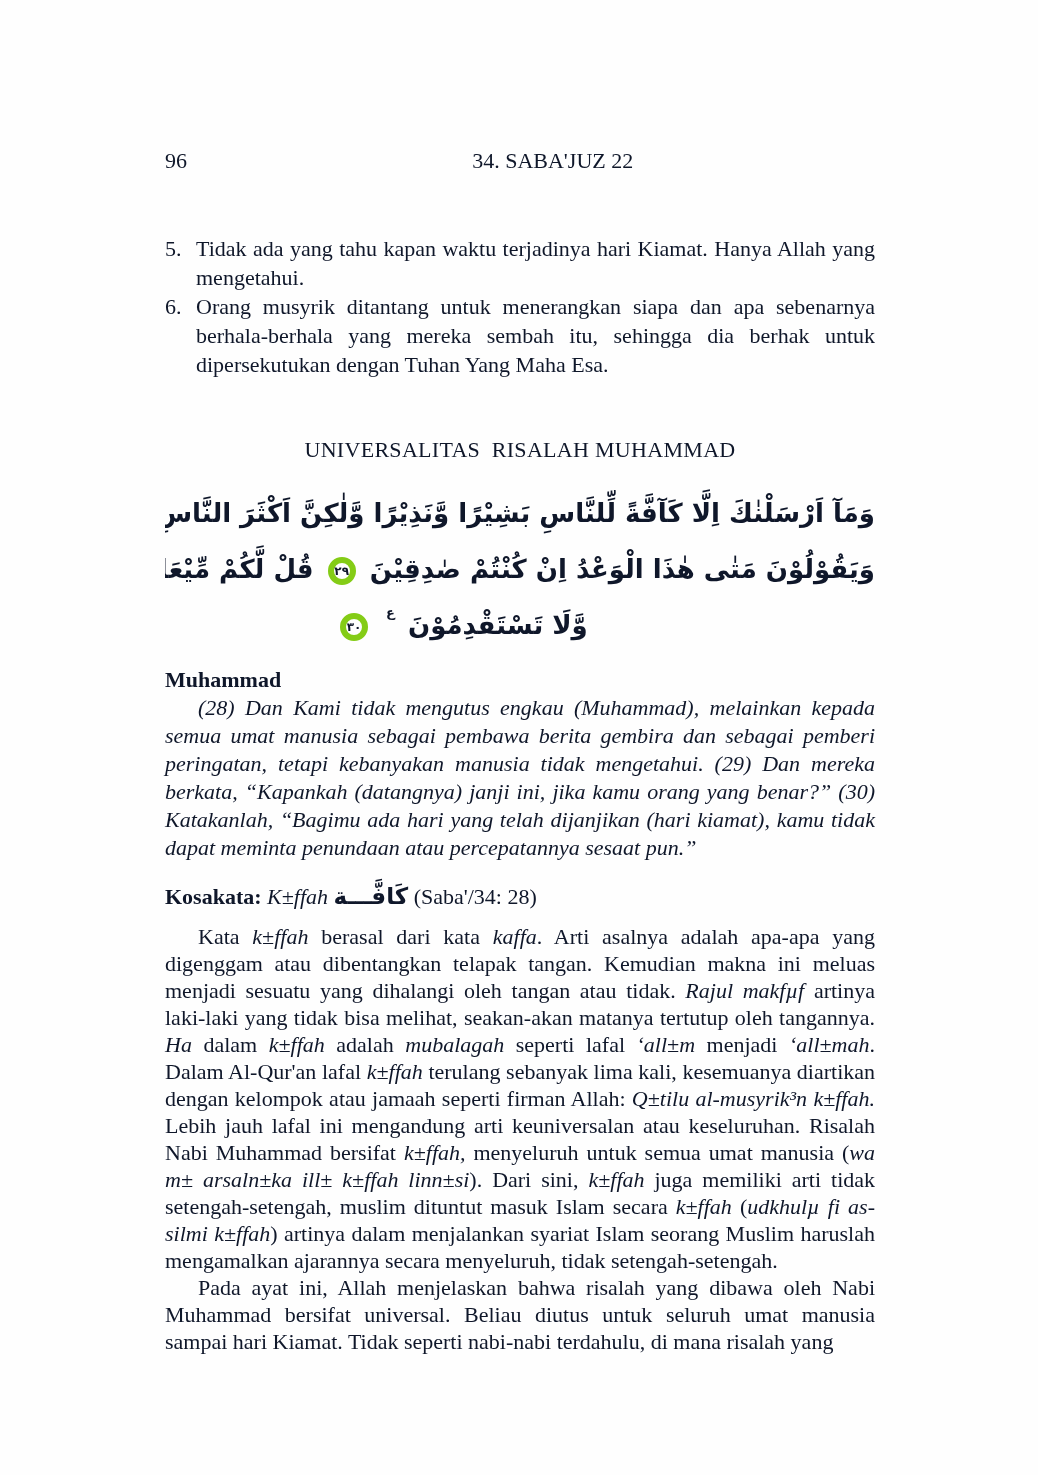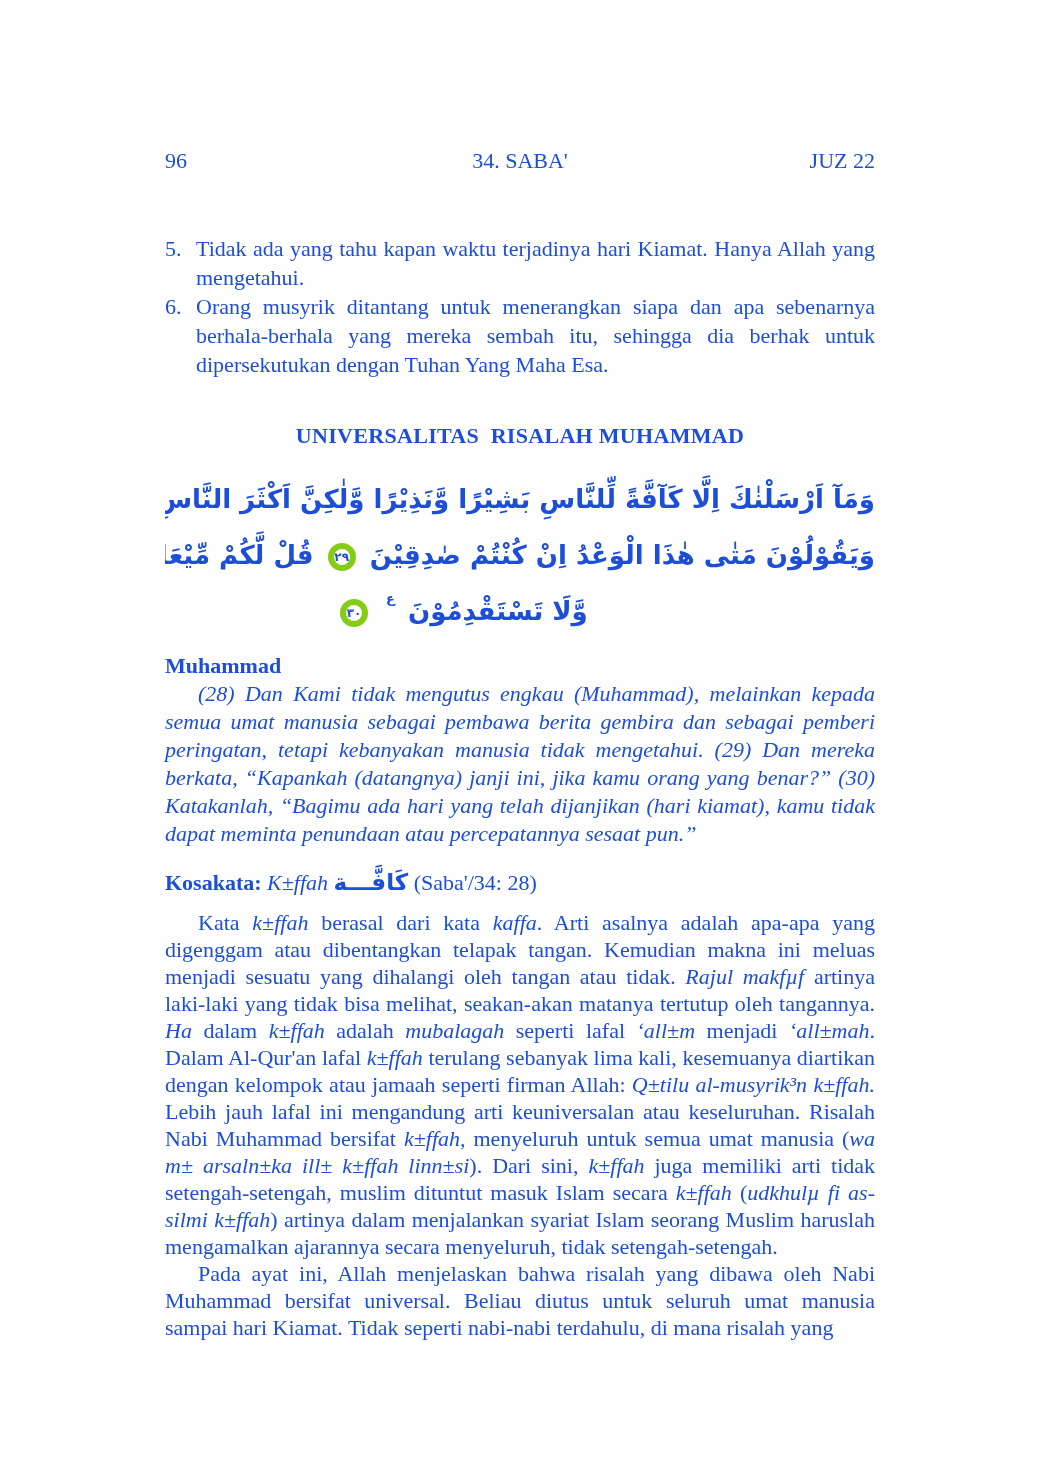--- a/index.html
+++ b/index.html
@@ -2,36 +2,36 @@
 <html><head>
 <meta charset="utf-8">
 <style>
   * { margin:0; padding:0; box-sizing:border-box; }
   html,body { background:#ffffff; }
   .page {
     position:relative;
     width:1038px; height:1475px;
     margin:0 auto;
     background:#fefefe;
-    color:#1d4ed8;
+    color:#0f172a;
     padding:146px 163px 0 165px;
     font-family:"Liberation Serif","DejaVu Serif",serif;
     font-size:22px; line-height:29px;
     overflow:hidden;
   }
   
   .hdr { display:grid; grid-template-columns:1fr auto 1fr; align-items:baseline; }
-  .hdr .right { text-align:right; }
+  .hdr .right { text-align:left; }
   .hdr .center { text-align:center;font-family:Liberation Serif, serif; }
   
   .summary { margin-top:59px; }
   .sitem { position:relative; padding-left:31px; text-align:justify; }
   .sitem .num { position:absolute; left:0; top:0; }
   
-  .sect-heading { margin-top:42px; text-align:center; font-weight:bold; white-space:pre-wrap; letter-spacing:.3px; }
+  .sect-heading { margin-top:56px; text-align:center; font-weight:normal; white-space:pre-wrap; letter-spacing:.3px; }
   
   .quran { margin-top:21px; direction:rtl; font-family:"DejaVu Sans",sans-serif; font-weight:bold; }
   .qline { font-size:26px; line-height:56px; text-align:justify; text-align-last:justify; white-space:nowrap; overflow:hidden; }
   .qline.qlast { text-align:left; text-align-last:left; padding-left:170px; }
   .vmark {
     display:inline-flex; align-items:center; justify-content:center;
     width:28px; height:28px; border:6px solid #84cc16; border-radius:50%;
     font-size:12px; line-height:1; vertical-align:middle; margin:0 5px;
   }
   .ruku { font-size:13px; position:relative; top:-17px; margin:0 4px; }

